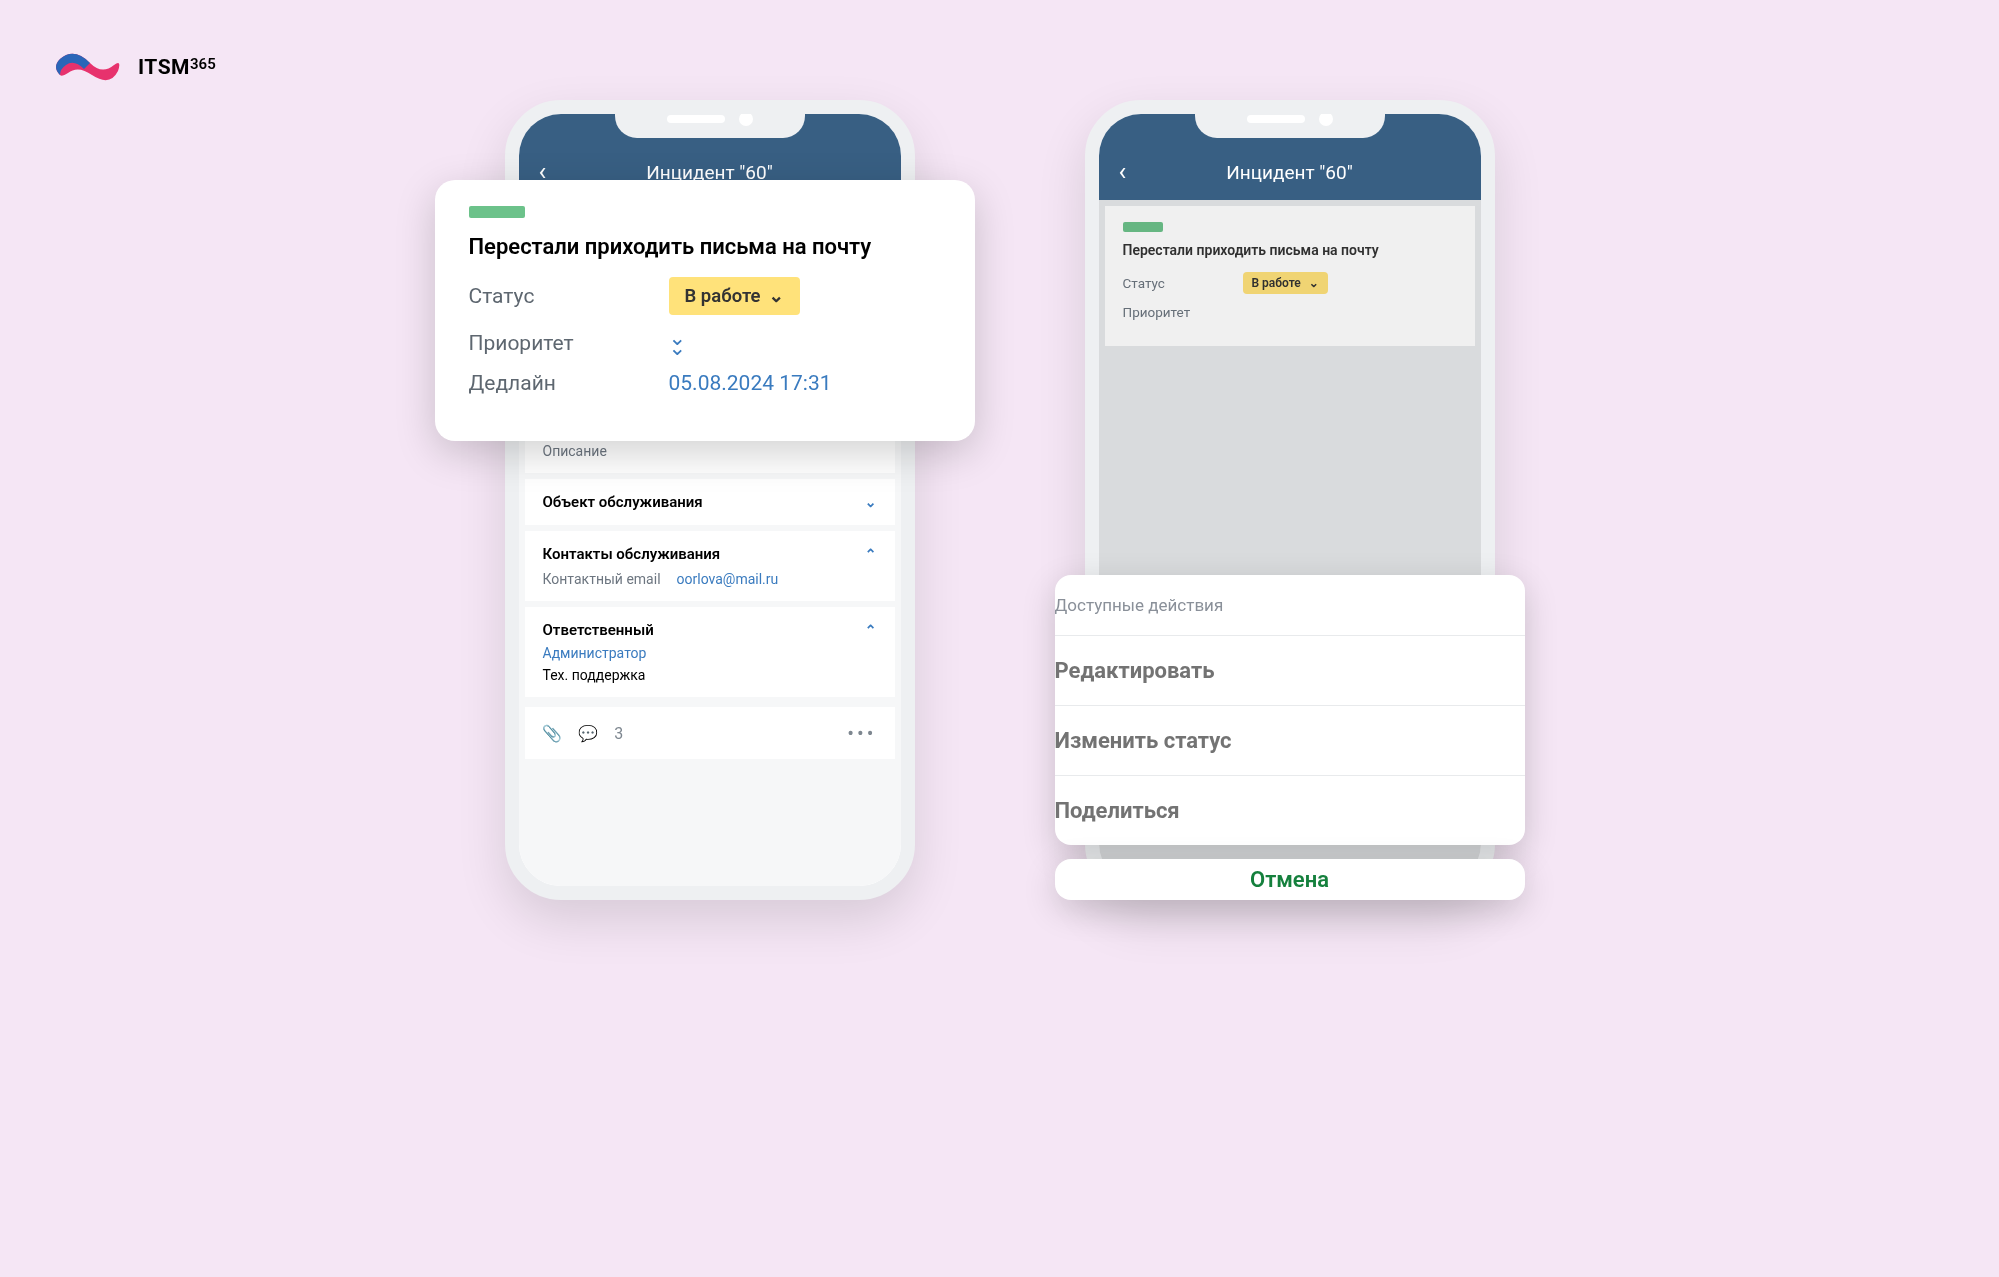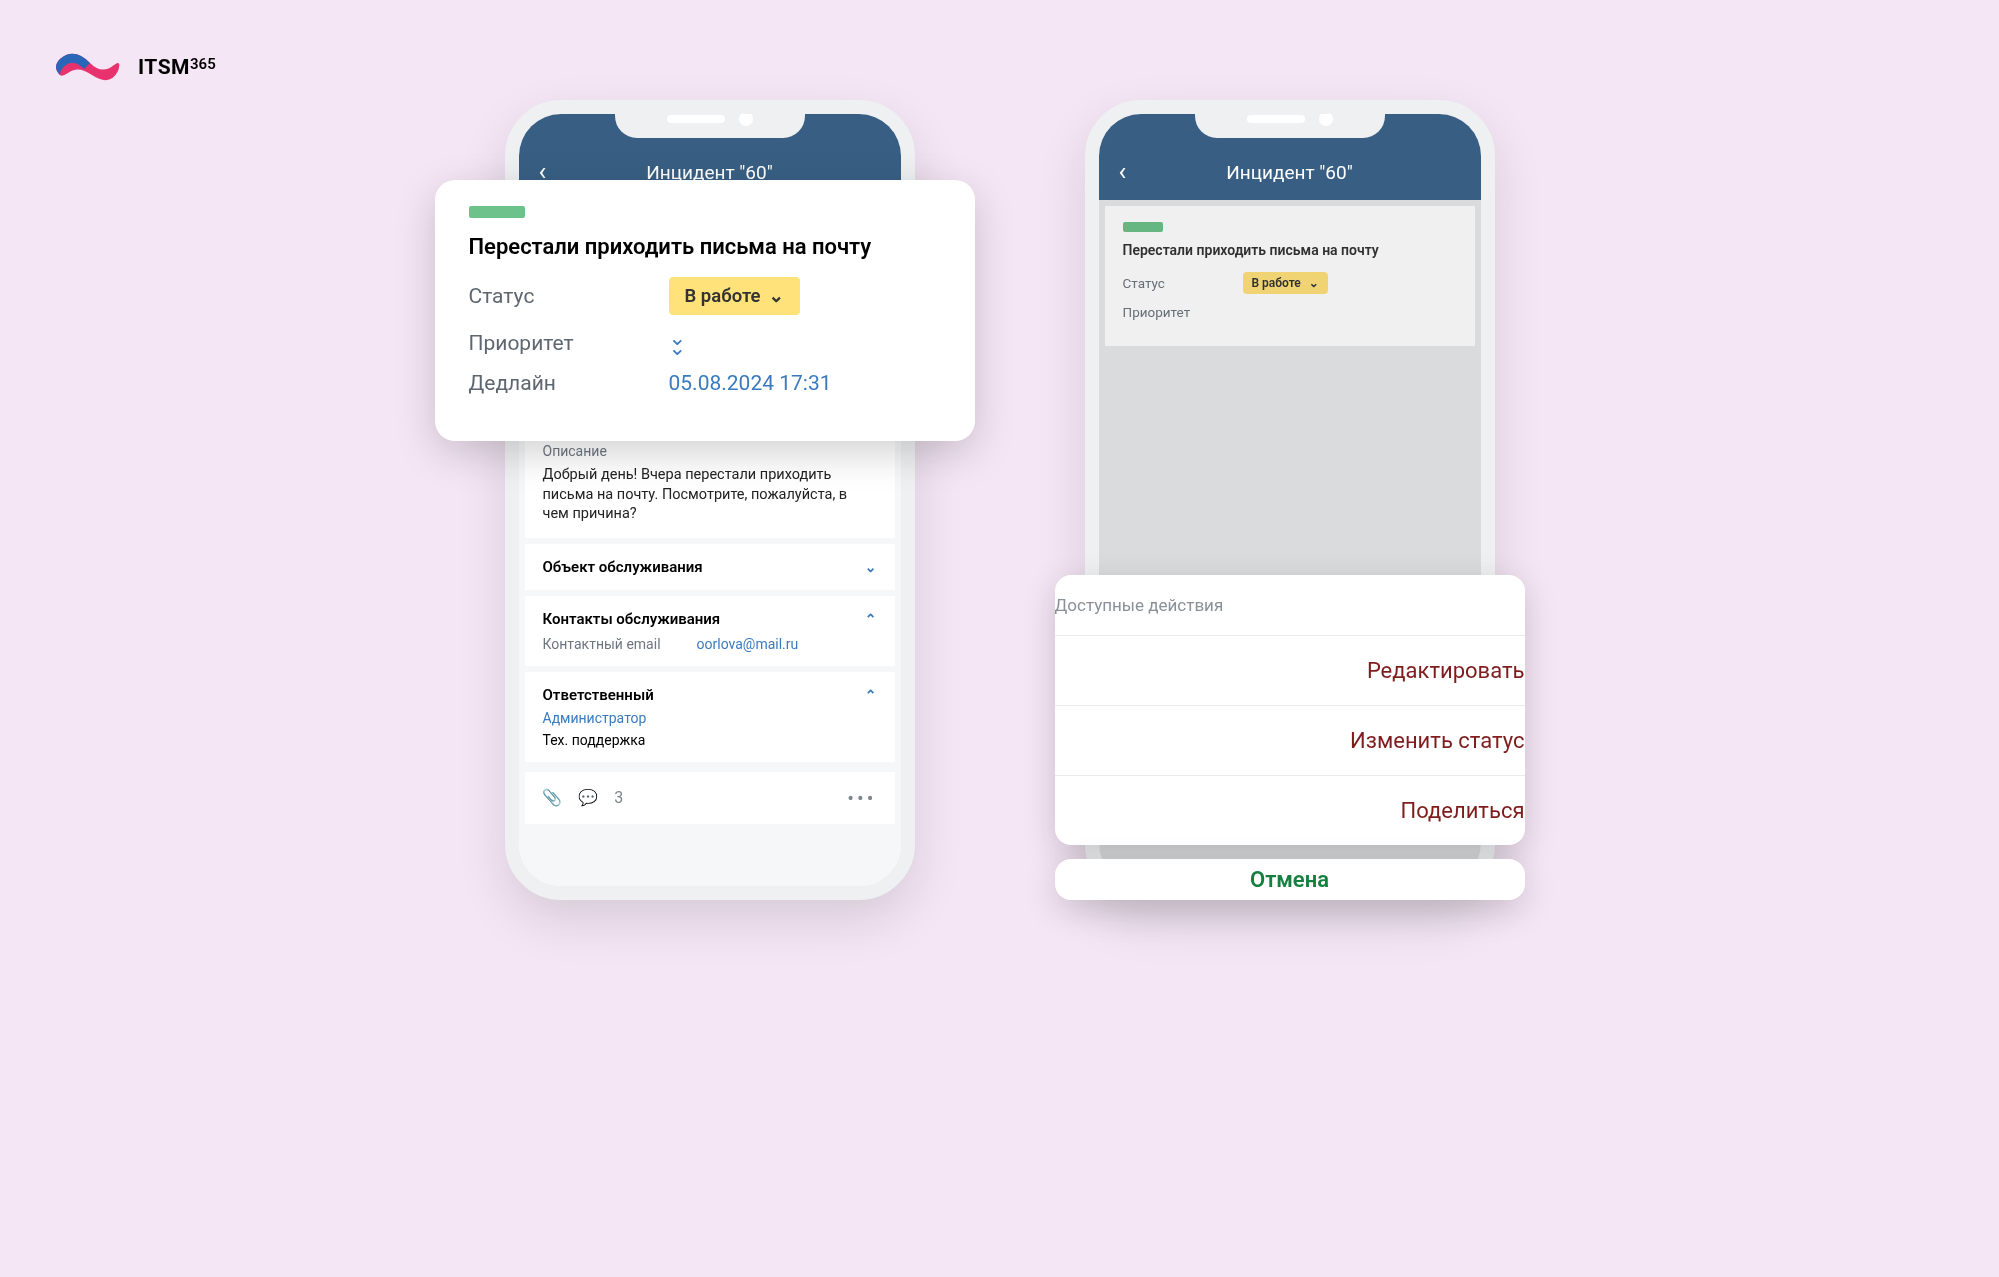--- a/index.html
+++ b/index.html
@@ -109,21 +109,21 @@
   .desc-block .lbl { color:#6d7680; font-size:14px; }
   .desc-block .svc-row { display:flex; margin-bottom:10px; }
   .desc-block .svc-row .lbl { width:150px; }
   .desc-text { font-size:14.5px; line-height:1.35; color:#222; margin-top:6px; }
 
   .section {
     background:#fff; margin:0 6px 6px 6px; padding:14px 18px;
     font-size:15px;
   }
   .section .hdr { display:flex; justify-content:space-between; align-items:center; font-weight:600; }
-  .section .sub { margin-top:8px; font-size:14px; color:#6d7680; display:flex; gap:36px; }
+  .section .sub { margin-top:8px; font-size:14px; color:#6d7680; display:flex; gap:16px; }
   .section .sub .link { color:#3a7bbf; }
   .section .sm { font-size:14px; margin-top:6px; }
 
   .footer {
     background:#fff; margin:10px 6px 0 6px; padding:14px 18px;
     display:flex; align-items:center; color:#7e8790; font-size:16px;
   }
   .footer .ico { margin-right:16px; }
   .dots { margin-left:auto; letter-spacing:3px; font-size:20px; }
 
@@ -161,22 +161,22 @@
     background:#fff;
     border-radius:16px;
     overflow:hidden;
     box-shadow: 0 10px 34px rgba(0,0,0,0.16);
   }
   .sheet .hdr2 {
     color:#8a9099; font-size:17px;
     padding:20px 0; border-bottom:1px solid #e8eaec;
   }
   .sheet .opt {
-    text-align:right; color:#7f1d1d; font-size:22px;
-    padding:22px 0; border-bottom:1px solid #e8eaec; cursor:pointer;
+    text-align:left; color:#737373; font-size:22px;
+    padding:22px 0; border-bottom:1px solid #e8eaec; cursor:pointer;font-weight:bold;
   }
   .sheet .opt:last-child { border-bottom:none; }
   .cancel-btn {
     margin-top:14px;
     background:#fff;
     border-radius:16px;
     text-align:center; color:#15803d; font-size:22px; font-weight:600;
     padding:8px 0;
     box-shadow: 0 10px 34px rgba(0,0,0,0.16);
     cursor:pointer;
@@ -215,21 +215,20 @@
         <span class="title">Инцидент "60"</span>
       </div>
       <div class="screen-body">
         <div style="height:200px"></div>
         <div class="desc-block">
           <div class="svc-row">
             <span class="lbl">Услуга</span>
             <span style="font-weight:600">Не приходят письма</span>
           </div>
           <div class="lbl">Описание</div>
-          <div class="desc-text">Добрый день! Вчера перестали приходить письма на почту. Посмотрите, пожалуйста, в чем причина?</div>
         </div>
 
         <div class="section">
           <div class="hdr">
             <span>Объект обслуживания</span>
             <span class="chev">⌄</span>
           </div>
         </div>
 
         <div class="section">

